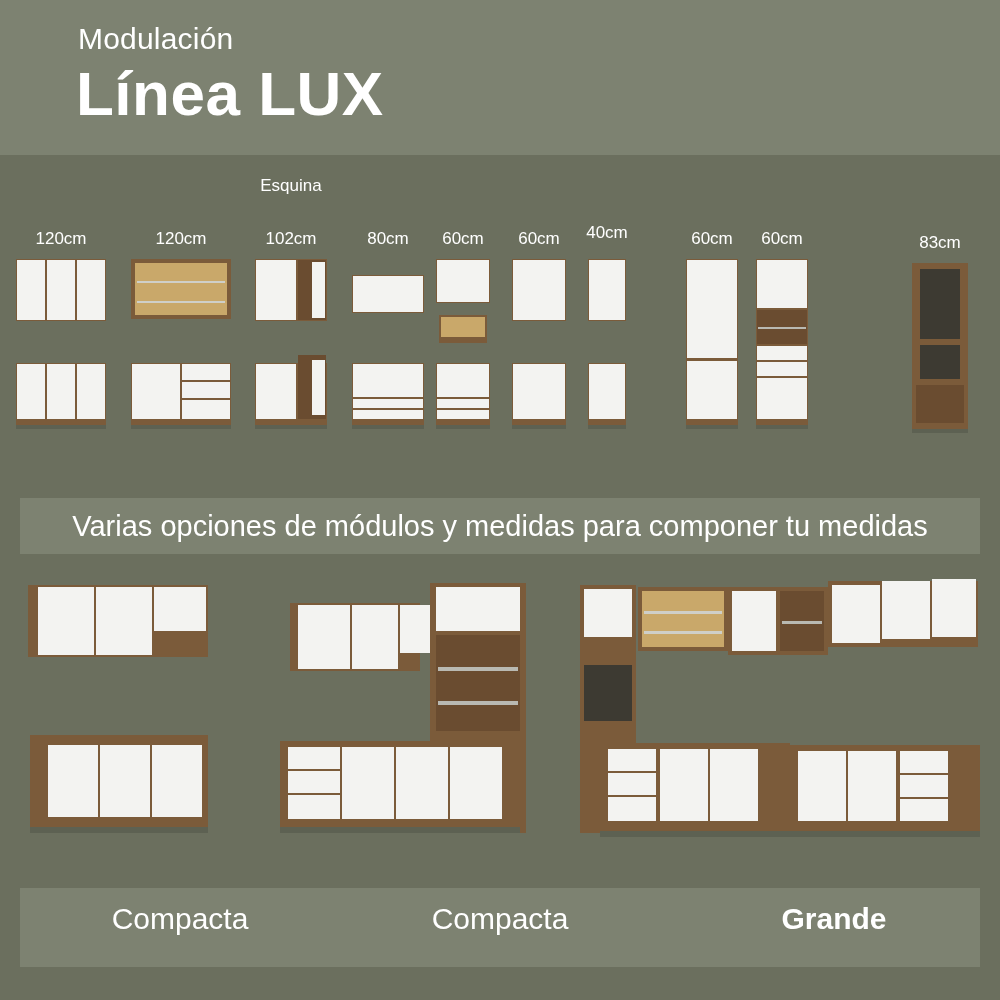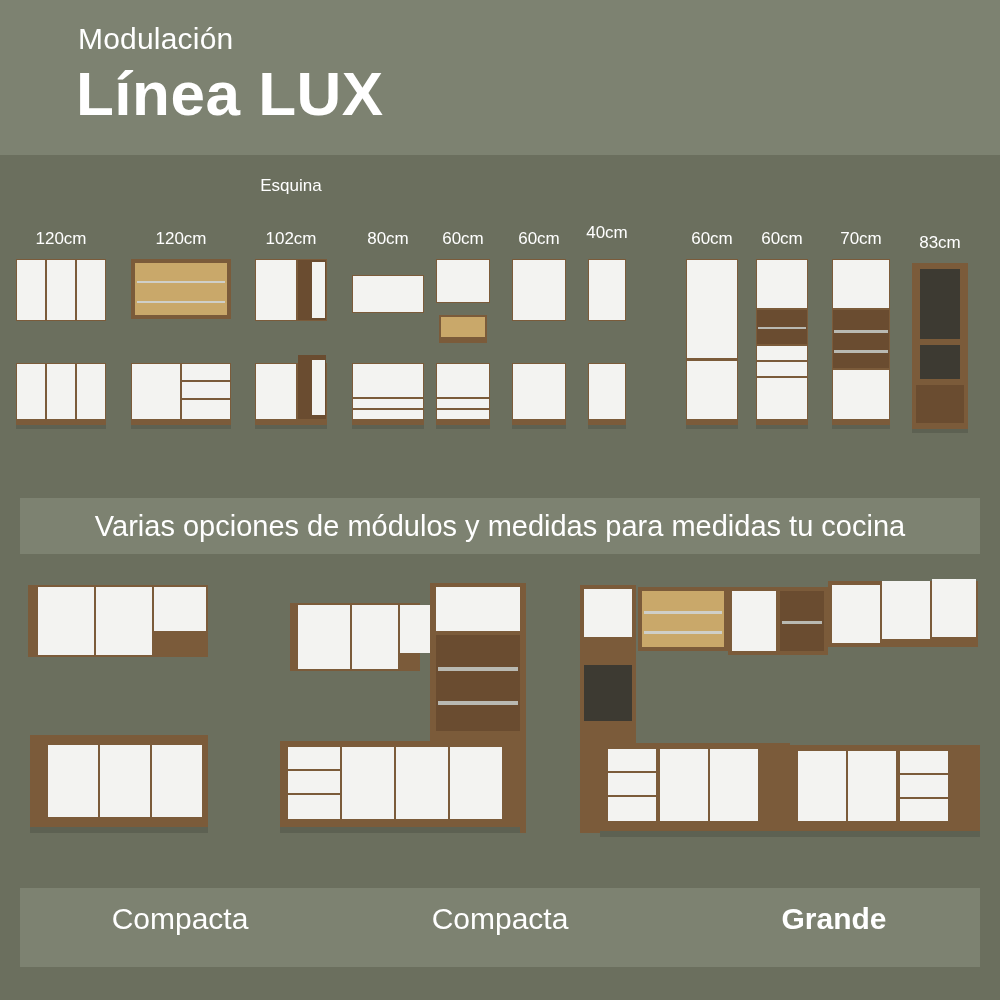--- a/index.html
+++ b/index.html
@@ -172,43 +172,33 @@
     <div class="box wood" style="left:0;top:104px;width:52px;height:166px;"></div>
     <div class="box white" style="left:1px;top:105px;width:50px;height:48px;"></div>
     <div class="box wood-d" style="left:1px;top:155px;width:50px;height:34px;"></div>
     <div class="line" style="left:2px;top:172px;width:48px;height:2px;"></div>
     <div class="box white" style="left:1px;top:191px;width:50px;height:14px;"></div>
     <div class="box white" style="left:1px;top:207px;width:50px;height:14px;"></div>
     <div class="box white" style="left:1px;top:223px;width:50px;height:41px;"></div>
     <div class="shadow" style="left:0;top:270px;width:52px;height:4px;"></div>
   </div>
 
-  <div class="mod" style="left:832px;top:0;width:58px;height:290px;">
-    <div class="cm" style="top:74px;">70cm</div>
-    <div class="box wood" style="left:0;top:104px;width:58px;height:166px;"></div>
-    <div class="box white" style="left:1px;top:105px;width:56px;height:48px;"></div>
-    <div class="box wood-d" style="left:1px;top:155px;width:56px;height:58px;"></div>
-    <div class="line" style="left:2px;top:175px;width:54px;height:3px;"></div>
-    <div class="line" style="left:2px;top:195px;width:54px;height:3px;"></div>
-    <div class="box white" style="left:1px;top:215px;width:56px;height:49px;"></div>
-    <div class="shadow" style="left:0;top:270px;width:58px;height:4px;"></div>
-  </div>
 
   <div class="mod" style="left:912px;top:4px;width:56px;height:290px;">
     <div class="cm" style="top:74px;">83cm</div>
     <div class="box wood" style="left:0;top:104px;width:56px;height:166px;"></div>
     <div class="box dark" style="left:8px;top:110px;width:40px;height:110px;"></div>
     <div class="box wood" style="left:8px;top:180px;width:40px;height:6px;"></div>
     <div class="box wood-d" style="left:4px;top:226px;width:48px;height:38px;"></div>
     <div class="shadow" style="left:0;top:270px;width:56px;height:4px;"></div>
   </div>
 </div>
 
 <div class="banner">
-  <span>Varias opciones de módulos y medidas para medidas tu cocina</span>
+  <span>Varias opciones de módulos y medidas para componer tu medidas</span>
 </div>
 
 <div class="compos">
 
   <div style="position:absolute;left:18px;top:0;width:230px;height:300px;">
     <div class="box wood" style="left:10px;top:20px;width:180px;height:72px;"></div>
     <div class="box white" style="left:20px;top:22px;width:56px;height:68px;"></div>
     <div class="box white" style="left:78px;top:22px;width:56px;height:68px;"></div>
     <div class="box white" style="left:136px;top:22px;width:52px;height:44px;"></div>
     <div class="box wood" style="left:12px;top:170px;width:178px;height:96px;"></div>

